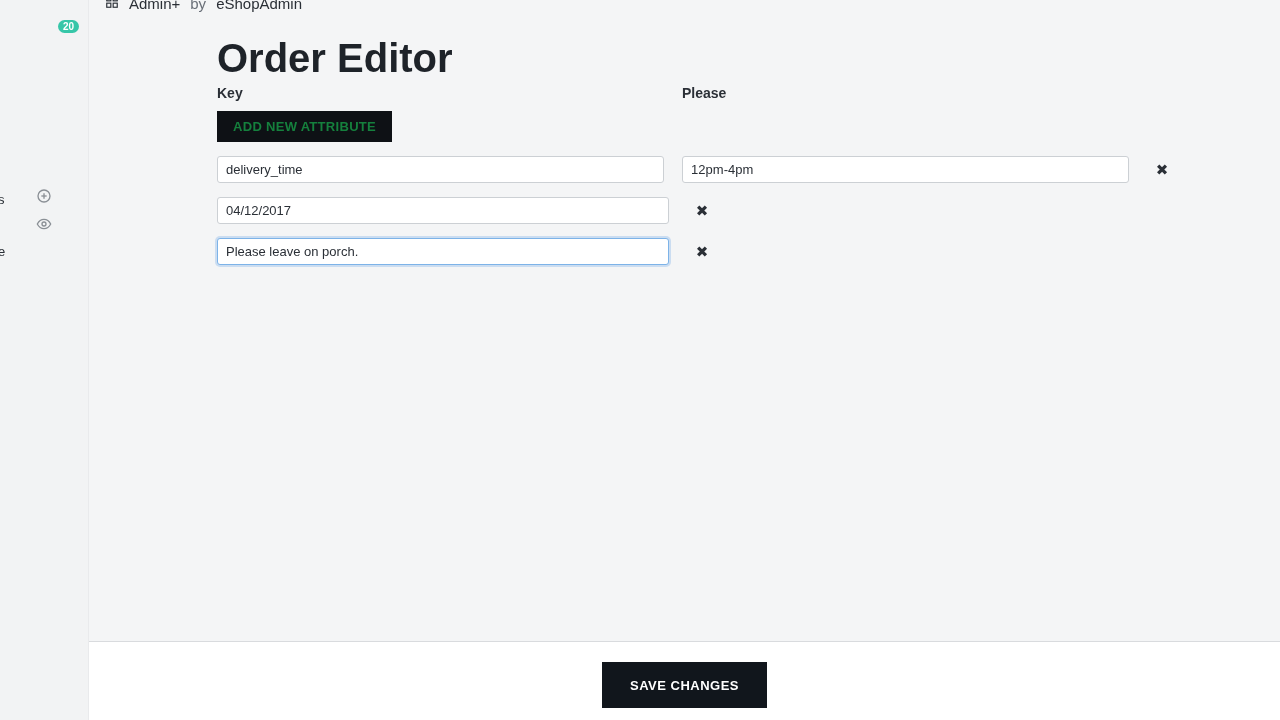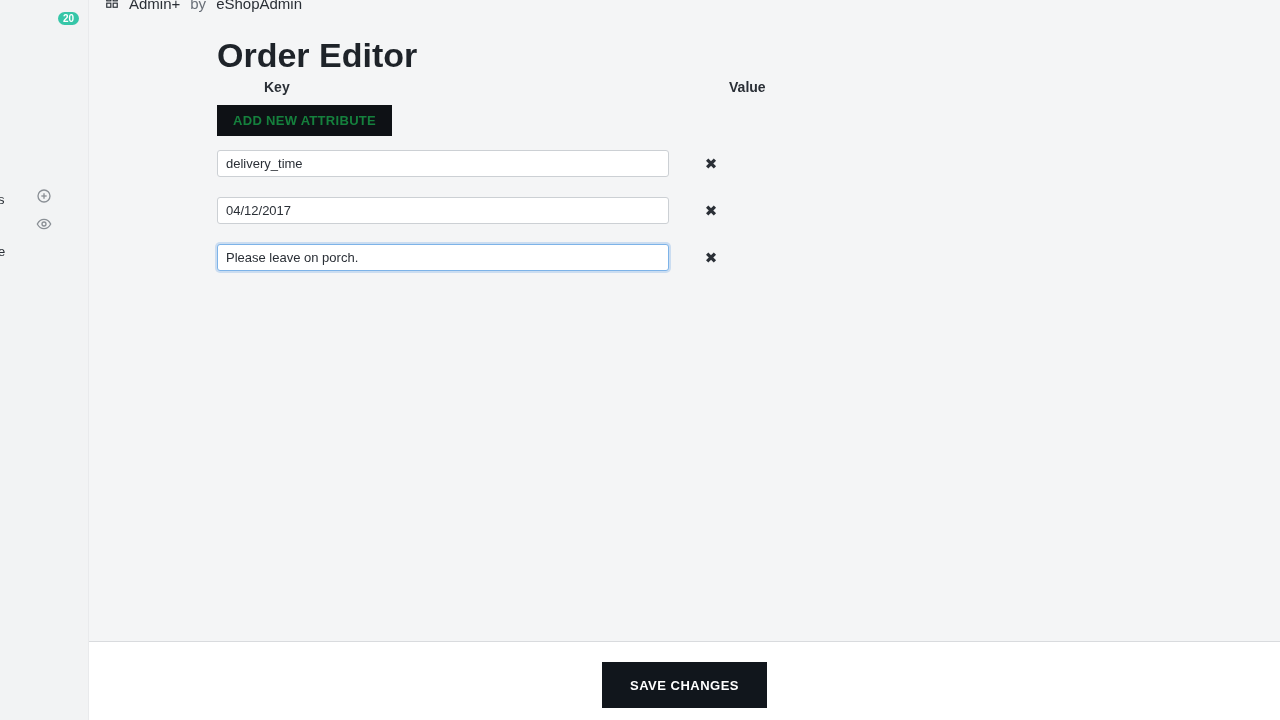--- a/index.html
+++ b/index.html
@@ -12,21 +12,21 @@
     overflow: hidden;
   }
   .app { display: flex; width: 100%; height: 100%; }
   .sidebar {
     width: 88px; min-width: 88px; height: 100%;
     background: #f2f3f4;
     position: relative;
   }
   .badge {
     position: absolute;
-    top: 12px; left: 58px;
+    top: 20px; left: 58px;
     padding: 1px 5px;
     border-radius: 8px;
     background: #36c6a8;
     color: #fff;
     font-size: 10px;
     font-weight: 600;
   }
   .sidebar-icons {
     position: absolute;
     top: 188px; left: 0; right: 0;
@@ -63,63 +63,62 @@
   .brand-row .brand-icon { width: 14px; height: 14px; stroke:#2a2f36; }
   .brand-row .brand-by { color:#6a7079; }
 
   .content {
     flex: 1 1 auto;
     padding: 4px 24px 0 128px;
     overflow: hidden;
   }
   h1.page-title {
     margin: 18px 0 4px 0;
-    font-size: 34px;
+    font-size: 40px;
     font-weight: 700;
     color: #1e2329;
   }
   h2.order-id {
     margin: 14px 0 26px 0;
     font-size: 26px;
     font-weight: 700;
     color: #2a2f36;
   }
 
   .attr-header {
     display: flex;
     gap: 14px;
     width: 960px;
     font-weight: 700;
     font-size: 14px;
     color: #2a2f36;
     margin-bottom: 10px;
-    margin-left: 47px;
   }
   .col-key   { width: 452px; }
   .col-value { width: 452px; }
   .col-del   { width: 30px; }
 
   .add-btn {
     display: inline-block;
     background: #0e1115;
     color: #15803d;
     border: none;
     padding: 8px 16px;
     font-size: 13px;
     font-weight: 700;
     letter-spacing: .3px;
     cursor: pointer;
     margin-bottom: 14px;
   }
 
   .attr-row {
     display: flex;
-    gap: 27px;
+    gap: 18px;
     width: 960px;
-    margin-bottom: 20px;
+    margin-bottom: 14px;
     align-items: center;
   }
   .attr-row input {
     width: 452px;
     height: 27px;
     padding: 0 8px;
     font-size: 13px;
     color: #2a2f36;
     background: #fff;
     border: 1px solid #ccd0d4;
@@ -195,29 +194,30 @@
       <span>Admin+</span>
       <span class="brand-by">by</span>
       <span>eShopAdmin</span>
     </div>
 
     <div class="content">
       <h1 class="page-title">Order Editor</h1>
 
       <div class="attr-header">
         <div class="col-key">Key</div>
-        <div class="col-value">Value</div>
+        <div class="col-value">Please</div>
         <div class="col-del"></div>
       </div>
 
       <button class="add-btn">ADD NEW ATTRIBUTE</button>
 
       <div id="attr-rows">
           <div class="attr-row">
             <input value="delivery_time" style="">
+            <input value="12pm-4pm" style="">
             <button class="del-btn"><span>✖</span></button>
           </div>
           <div class="attr-row">
             <input value="04/12/2017" style="">
             <button class="del-btn"><span>✖</span></button>
           </div>
           <div class="attr-row">
             <input class="focused" value="Please leave on porch." style="">
             <button class="del-btn"><span>✖</span></button>
           </div>

